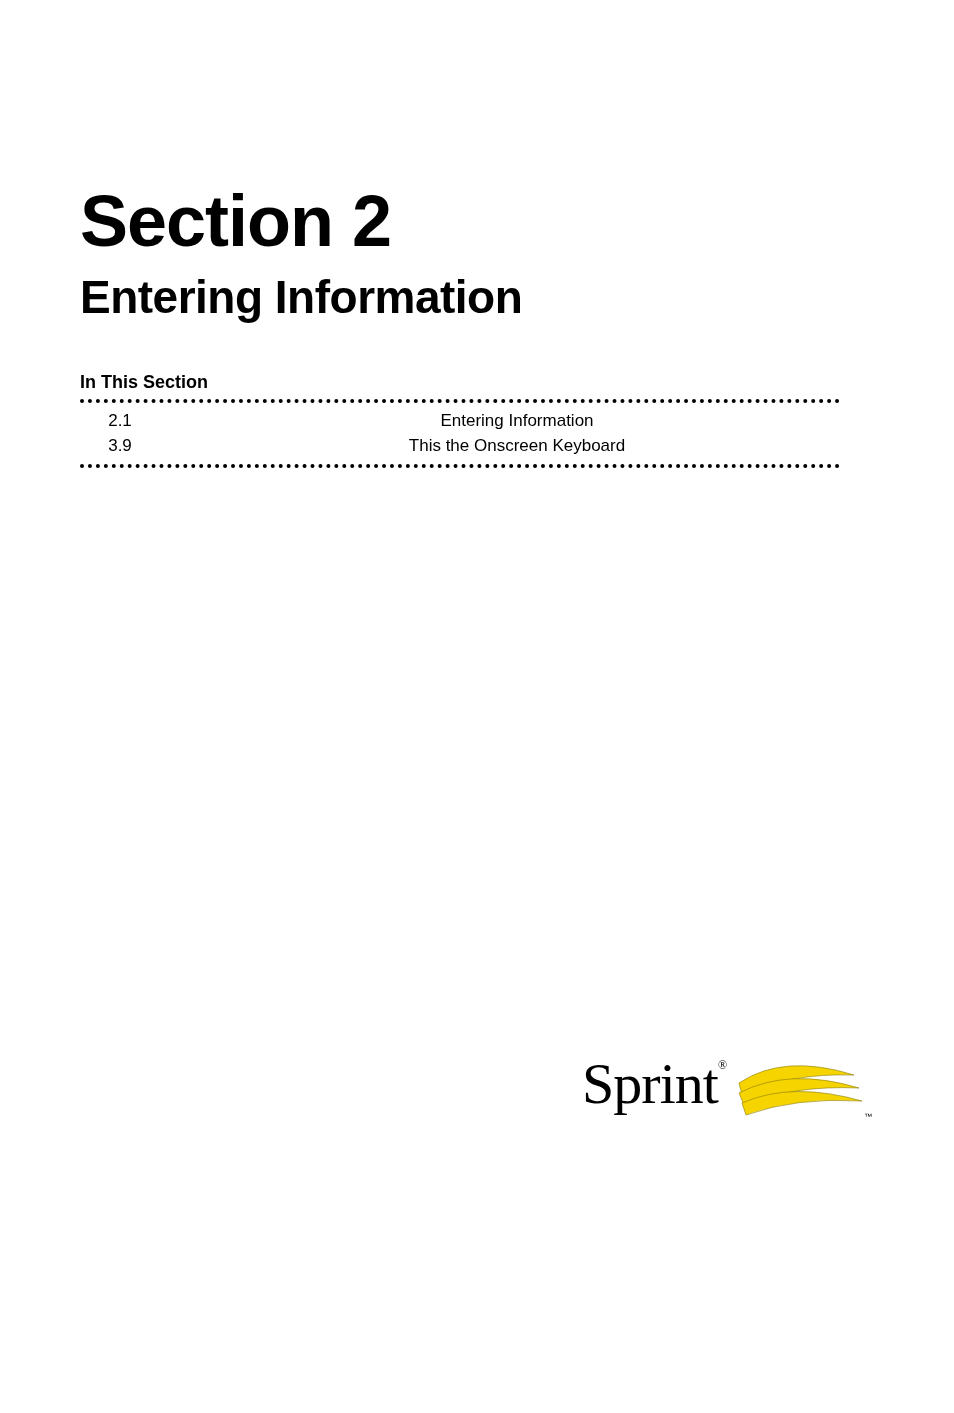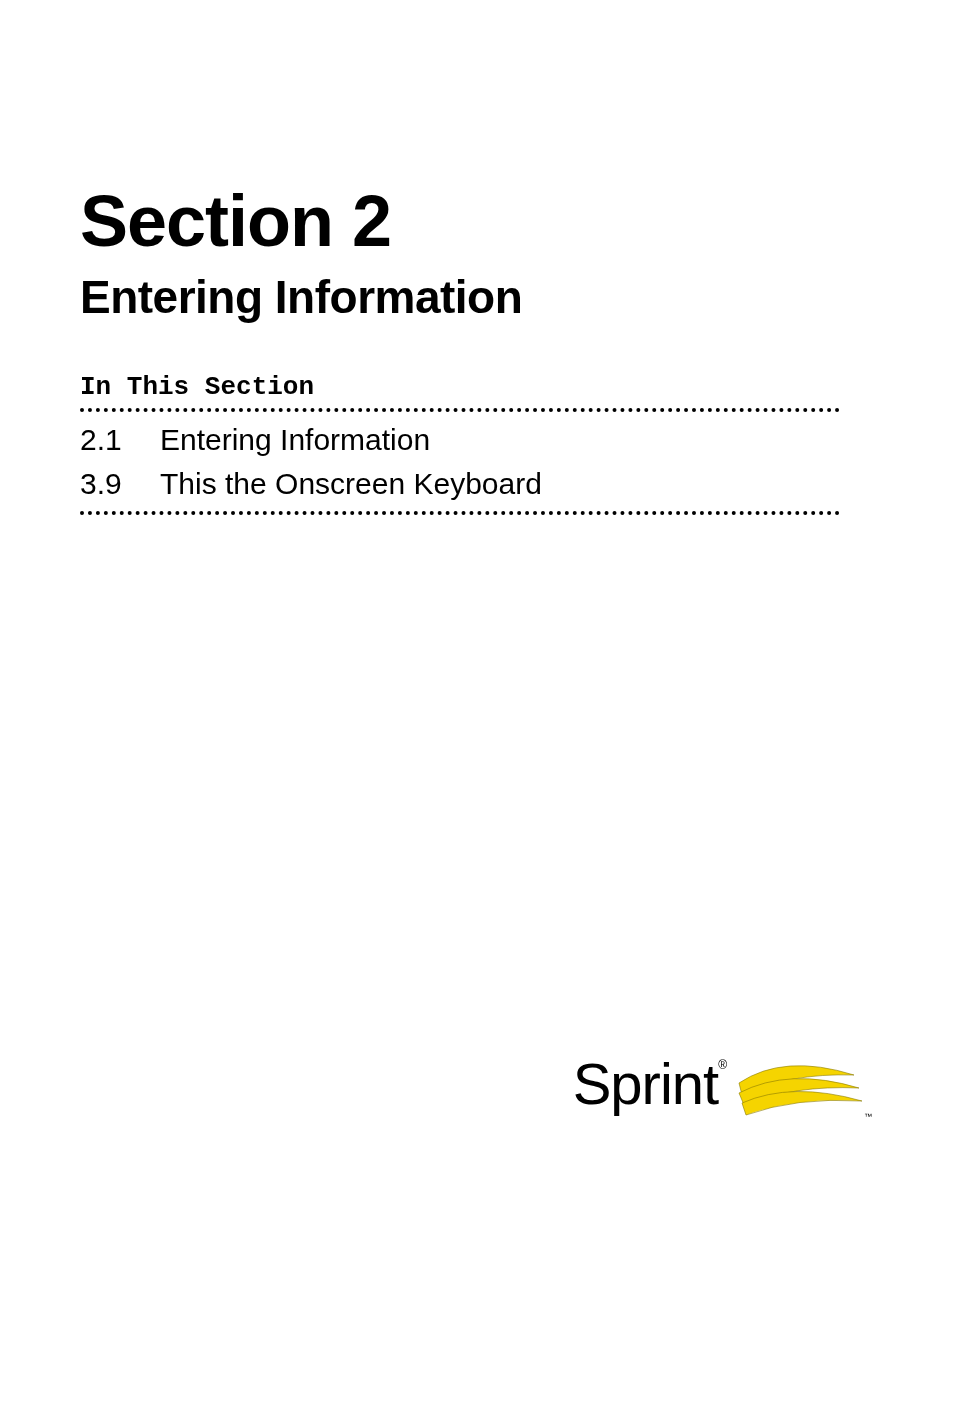--- a/index.html
+++ b/index.html
@@ -24,62 +24,62 @@
     letter-spacing: -1px;
     margin-bottom: 8px;
   }
   .section-title {
     font-size: 46px;
     font-weight: 700;
     letter-spacing: -0.5px;
     margin-bottom: 48px;
   }
   .in-this-section {
-    font-size: 26px;
+    font-size: 18px;
     font-weight: 700;
     margin-bottom: 2px;
-    font-family: Liberation Mono, monospace;
   }
   .dotted {
     border: none;
     border-top: 4px dotted #000;
     height: 0;
     width: 760px;
     margin: 6px 0;
   }
   .toc {
     margin: 6px 0 6px 0;
   }
   .toc-row {
     display: flex;
     align-items: baseline;
-    font-size: 30px;
+    font-size: 17px;
     font-weight: 400;
     line-height: 1.45;
+    text-align: center;
   }
   .toc-num {
     width: 80px;
     flex: 0 0 80px;
   }
   .toc-label {
     flex: 1 1 auto;
   }
   .logo-wrap {
     position: absolute;
     right: 80px;
     bottom: 280px;
     width: 360px;
     display: flex;
     align-items: center;
     justify-content: flex-end;
   }
   .logo-text {
     font-size: 58px;
     font-weight: 400;
-    font-family: Liberation Sans, sans-serif;
+    font-family: Liberation Serif, serif;
     letter-spacing: -1px;
     color: #000;
     margin-right: 8px;
     position: relative;
   }
   .reg {
     font-size: 12px;
     vertical-align: top;
     position: relative;
     top: 8px;

